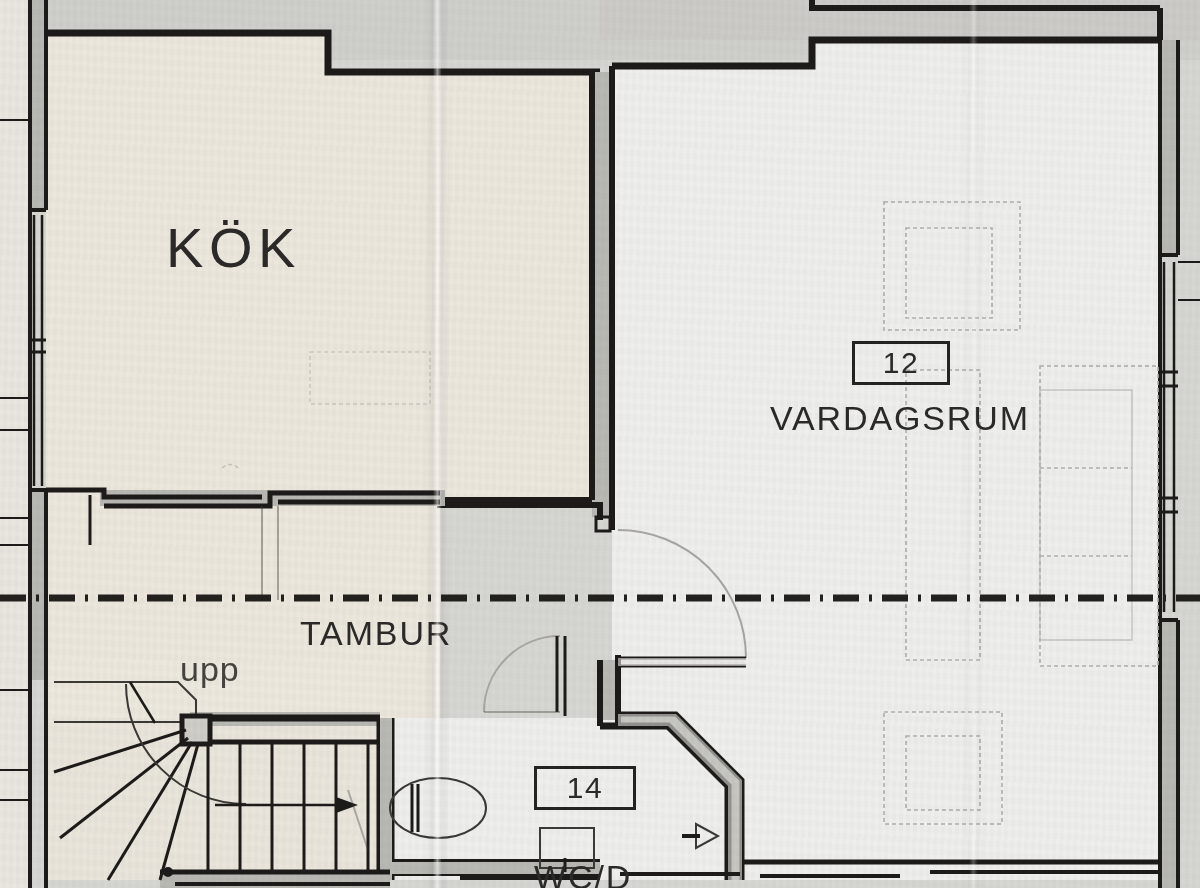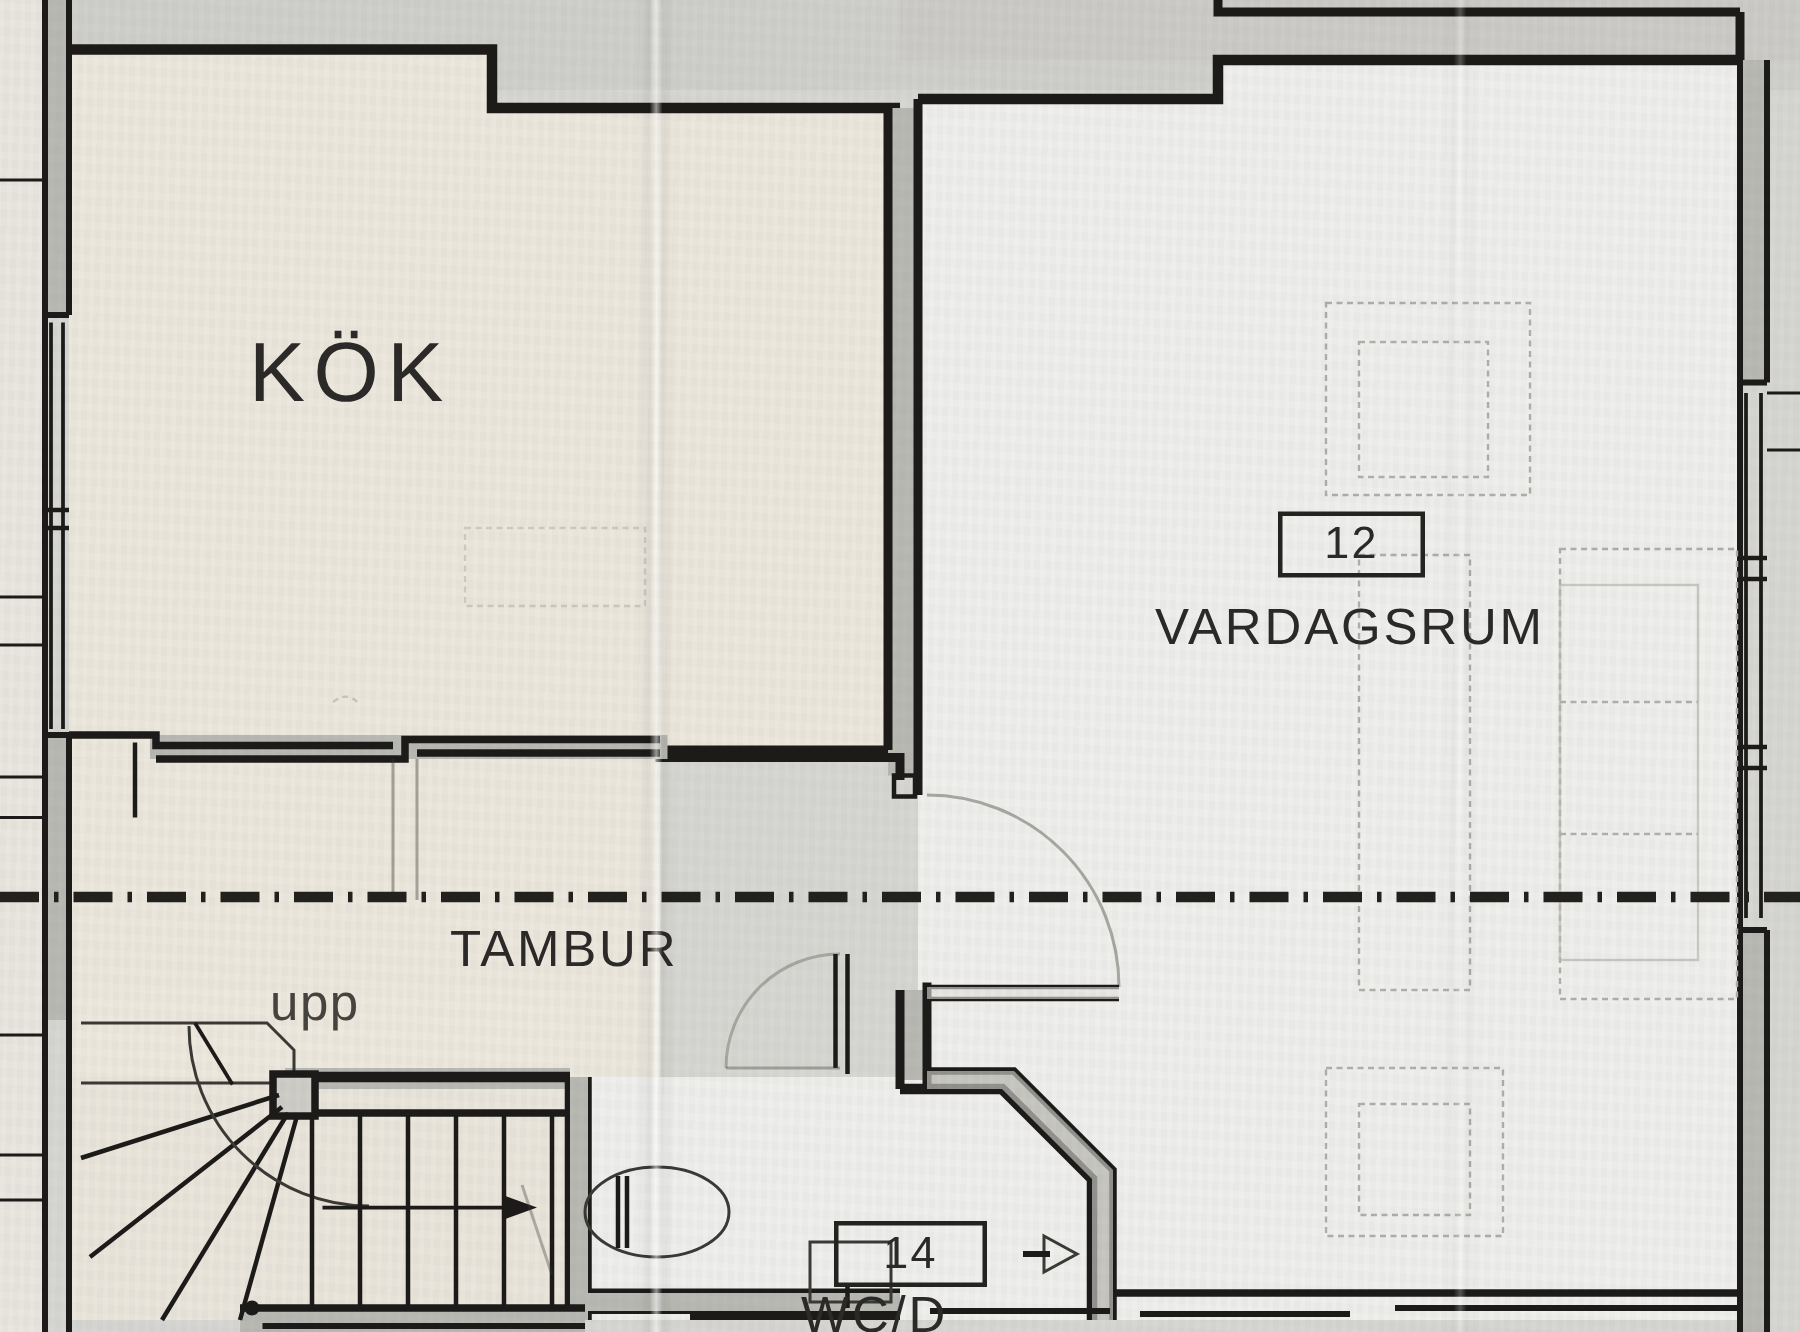--- a/index.html
+++ b/index.html
@@ -305,21 +305,21 @@
 
   <div class="room-label kok-name" style="left:166px; top:215px;">KÖK</div>
 
   <div class="num-box" style="left:852px; top:341px; width:92px; height:38px;">
     <span>12</span>
   </div>
   <div class="room-label room-name" style="left:770px; top:388px;margin-top:13px;">VARDAGSRUM</div>
 
   <div class="room-label room-name" style="left:300px; top:616px;">TAMBUR</div>
 
-  <div class="num-box" style="left:556px; top:766px; width:96px; height:38px;margin-top:48px;">
+  <div class="num-box" style="left:534px; top:766px; width:96px; height:38px;">
     <span>14</span>
   </div>
   <div class="room-label room-name" style="left:534px; top:860px;">WC/D</div>
 
   <div class="tiny-label" style="left:180px; top:650px;">upp</div>
 
   <div class="fold" style="left:424px;"></div>
   <div class="fold" style="left:960px; opacity:0.45;"></div>
   <div class="paper-grain"></div>
 

